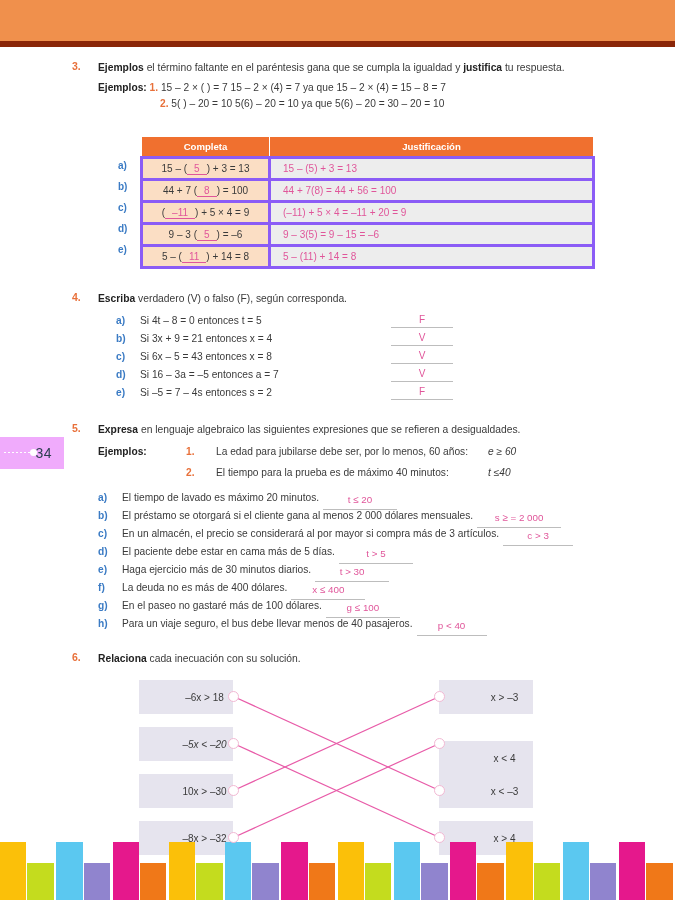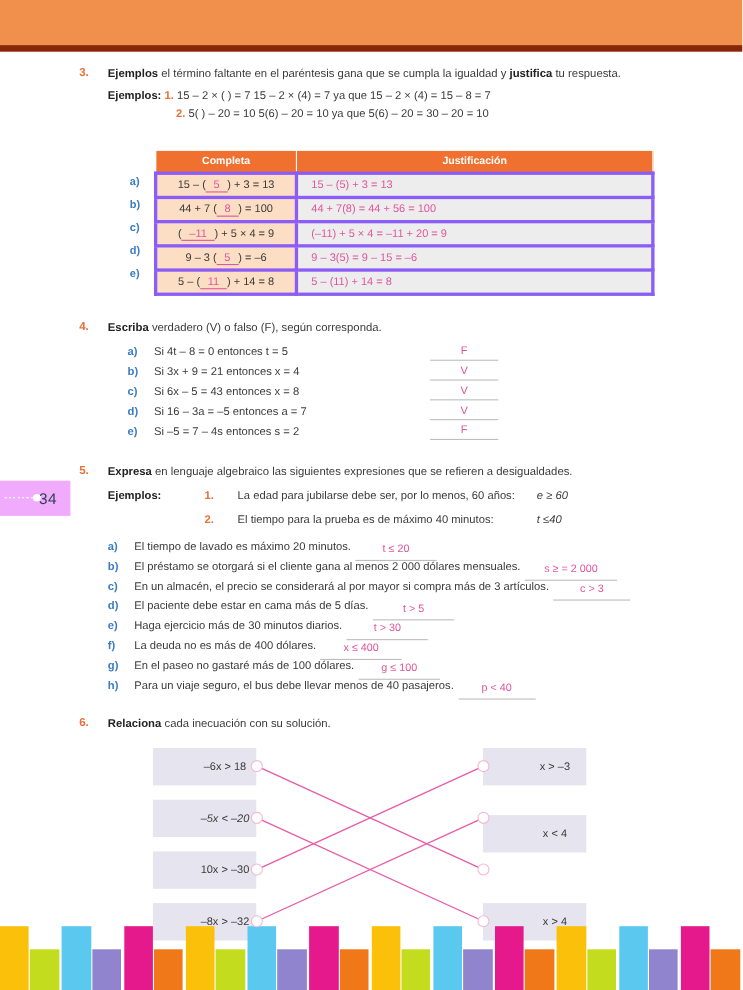--- a/index.html
+++ b/index.html
@@ -292,20 +292,23 @@
           </div>
         <div class="mbox mleft" style="top:145px;">
             <span>–8x &gt; –32</span>
           </div>
 
         <div class="mbox mright" style="top:4px;">
             <span>x &gt; –3</span>
           </div>
         <div class="mbox mright" style="top:65px;">
             <span>x &lt; 4</span>
+          </div>
+        <div class="mbox mright" style="top:98px;">
+            <span>x &lt; –3</span>
           </div>
         <div class="mbox mright" style="top:145px;">
             <span>x &gt; 4</span>
           </div>
 
         <div class="mnode" style="left:228px;top:15px;"></div>
         <div class="mnode" style="left:228px;top:62px;"></div>
         <div class="mnode" style="left:228px;top:109px;"></div>
         <div class="mnode" style="left:228px;top:156px;"></div>
 

